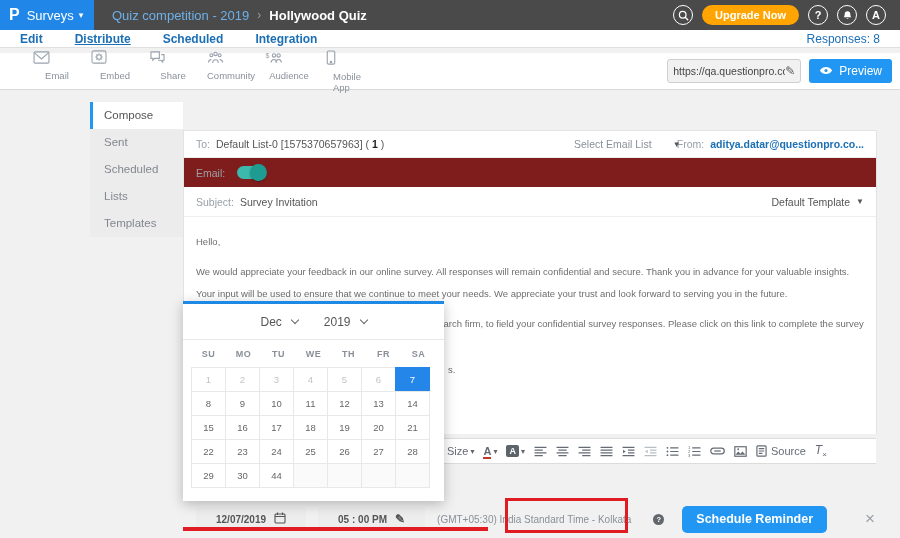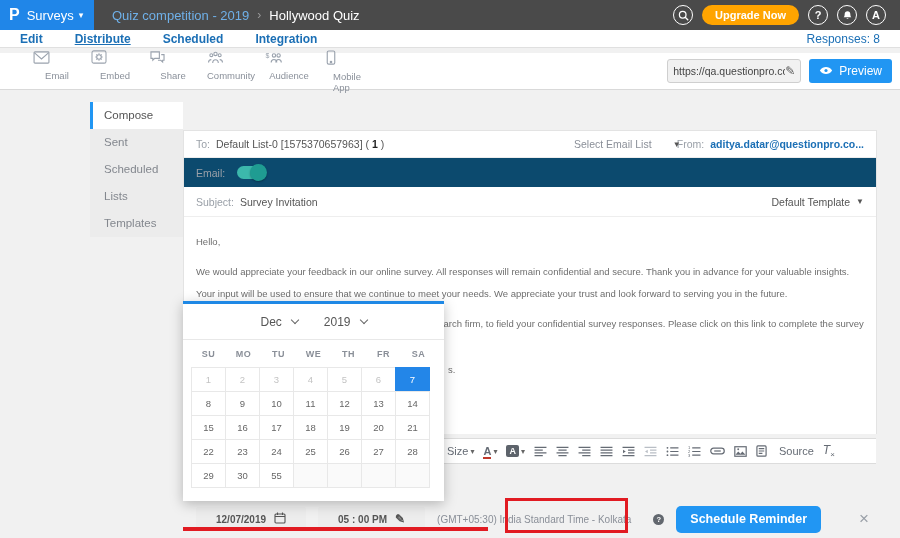--- a/index.html
+++ b/index.html
@@ -11,21 +11,21 @@
   .topbar { position:absolute; top:0; left:0; width:900px; height:30px;
             background:#4a4a4a; display:flex; align-items:center; }
   .logo-area { width:94px; height:30px; background:#2086e8; color:#fff;
                display:flex; align-items:center; padding-left:9px; gap:7px; cursor:pointer; }
   .logo-p { font-size:16px; font-weight:bold; }
   .logo-surveys { font-size:13px; }
   .logo-caret { font-size:9px; margin-left:-2px; }
   .crumbs { display:flex; align-items:center; gap:8px; margin-left:18px; font-size:13px; }
   .crumb-survey { color:#6fb0e8; }
   .crumb-sep { color:#9a9a9a; font-size:12px; }
-  .crumb-page { color:#ffffff; font-weight:400; }
+  .crumb-page { color:#ffffff; font-weight:700; }
   .top-right { margin-left:auto; display:flex; align-items:center; gap:9px; padding-right:14px; }
   .circ { width:20px; height:20px; border:1.5px solid #fff; border-radius:50%;
           display:flex; align-items:center; justify-content:center; color:#fff;
           font-size:11px; font-weight:bold; cursor:pointer; }
   .upgrade { height:20px; background:#ffa400; border:none; border-radius:10px;
              color:#fff; font-size:11px; font-weight:bold; padding:0 13px; cursor:pointer;
              font-family:"Liberation Sans",sans-serif; }
 
   
   .tabsbar { position:absolute; top:30px; left:0; width:900px; height:18px; background:#fff;
@@ -64,21 +64,21 @@
             border-bottom:1px solid #ededed; font-size:10.5px; position:relative; }
   .lbl { color:#9aa0a8; margin-right:6px; }
   .to-value { color:#555; }
   .to-count { color:#555; margin-left:3px; }
   .to-count b { color:#222; }
   .select-list { position:absolute; left:390px; color:#8a8f98; cursor:pointer; display:flex; gap:21px; align-items:center; }
   .caret { color:#555; font-size:8px; }
   .from-group { margin-left:auto; display:flex; align-items:center; }
   .from-value { color:#1b6fb5; font-weight:600; cursor:pointer; }
 
-  .email-row { height:29px; background:#0c4a6e; display:flex; align-items:center;
+  .email-row { height:29px; background:#7f1d1d; display:flex; align-items:center;
                padding:0 12px; gap:12px; font-size:10.5px; }
   .toggle { position:relative; width:28px; height:13px; background:#3cb8ac; border-radius:7px; cursor:pointer; }
   .toggle .knob { position:absolute; right:-2px; top:-2px; width:17px; height:17px;
                   background:#1f9c92; border-radius:50%; box-shadow:0 1px 2px rgba(0,0,0,.3); }
 
   .subject-row { height:30px; display:flex; align-items:center; padding:0 12px;
                  border-bottom:1px solid #eee; font-size:10.5px; }
   .subject-value { color:#555; }
   .template-group { margin-left:auto; display:flex; align-items:center; gap:6px; color:#555; cursor:pointer; }
 
@@ -104,21 +104,21 @@
   
   .sched-row { position:absolute; top:372px; left:0; width:692px; height:32px;
                display:flex; align-items:center; padding-left:12px; gap:12px; }
   .field { height:24px; background:#ededed; border-radius:2px; display:flex; align-items:center;
            gap:8px; padding:0 20px; font-size:10px; font-weight:600; color:#555; cursor:pointer; }
   .field svg { stroke:#555; fill:none; stroke-width:1.1; }
   .tz { font-size:10px; color:#8a8f98; display:flex; align-items:center; gap:22px; }
   .qbadge { width:11px; height:11px; background:#62676e; border-radius:50%; color:#fff;
             font-size:7.5px; font-weight:bold; display:flex; align-items:center; justify-content:center; cursor:pointer; }
   .sched-btn { height:27px; background:#2196f3; border:none; border-radius:5px; color:#fff;
-               font-size:12.5px; font-weight:600; padding:0 14px; margin-left:0; cursor:pointer;
+               font-size:12.5px; font-weight:600; padding:0 14px; margin-left:6px; cursor:pointer;
                font-family:"Liberation Sans",sans-serif; }
   .close-x { color:#9aa0a8; font-size:17px; margin-left:26px; cursor:pointer; }
 
   
   .calendar { position:absolute; top:301px; left:183px; width:261px; height:200px; background:#fff;
               box-shadow:0 3px 12px rgba(0,0,0,.25); z-index:10; }
   .cal-accent { height:3px; background:#1e88e5; }
   .cal-head { height:36px; display:flex; align-items:center; justify-content:center; gap:26px;
               border-bottom:1px solid #e8e8e8; font-size:12px; color:#555; }
   .cal-sel { display:flex; align-items:center; gap:10px; cursor:pointer; }
@@ -377,21 +377,21 @@
             <rect x=".8" y=".8" width="12.4" height="10.4"></rect>
             <path d="M1.5 9.5l3-3.5 2.5 2.5 2-2.5 3.5 3.5z" fill="#656b74" stroke="none"></path>
             <circle cx="4.5" cy="3.5" r="1" fill="#656b74" stroke="none"></circle>
           </svg>
         </span>
         <span class="fmt-item">
           <svg viewBox="0 0 12 13" width="11" height="12">
             <rect x="1" y="1" width="10" height="11" rx="1"></rect>
             <path d="M3 4h6M3 6.5h6M3 9h4"></path>
           </svg>
-          <span style="margin-left:10px">Source</span>
+          <span style="margin-left:2px">Source</span>
         </span>
         <span class="fmt-item">
           <span class="txwrap"><i>T</i><sub>×</sub></span>
         </span>
       </div>
 
     <div class="sched-row">
       <span class="field">
         <span>12/07/2019</span>
         <span>
@@ -468,21 +468,21 @@
           <span class="cal-day">23</span>
           <span class="cal-day">24</span>
           <span class="cal-day">25</span>
           <span class="cal-day">26</span>
           <span class="cal-day">27</span>
           <span class="cal-day">28</span>
         </div>
         <div class="cal-week">
           <span class="cal-day first">29</span>
           <span class="cal-day">30</span>
-          <span class="cal-day">55</span>
+          <span class="cal-day">44</span>
           <span class="cal-day empty"></span>
           <span class="cal-day empty"></span>
           <span class="cal-day empty"></span>
           <span class="cal-day empty"></span>
         </div>
       </div>
   </div>
 
   <div class="redbox"></div>
   <div class="redline"></div>

